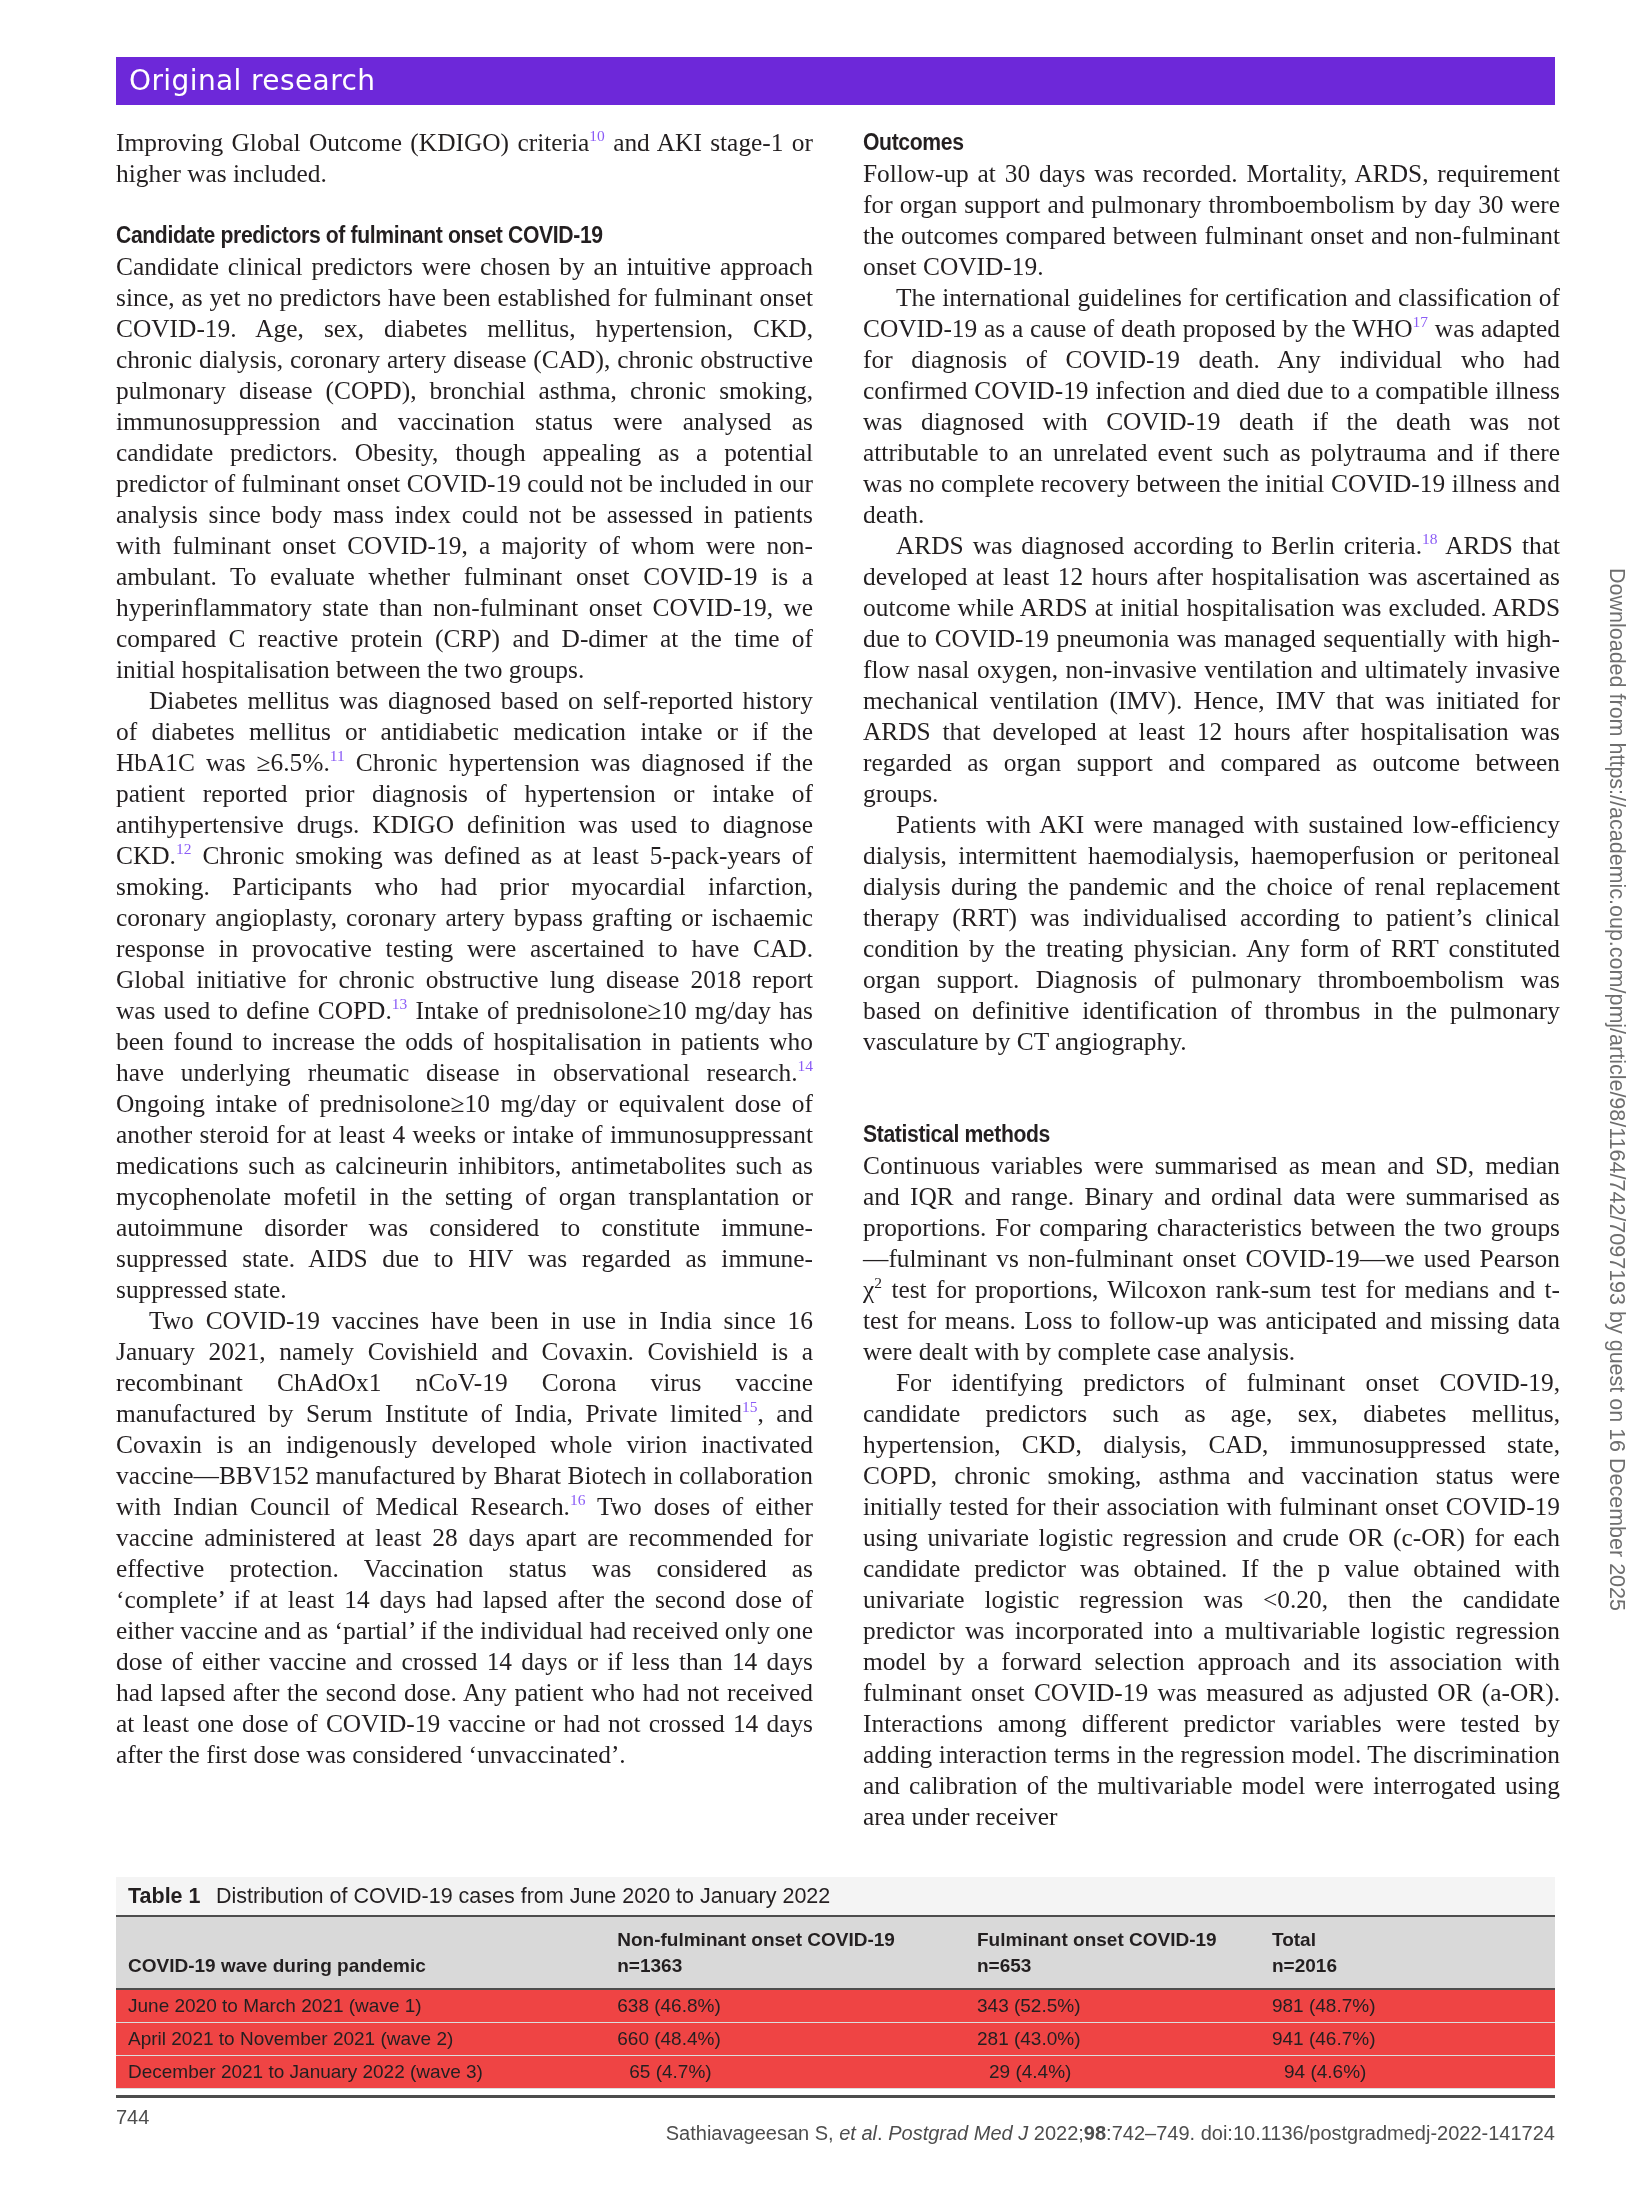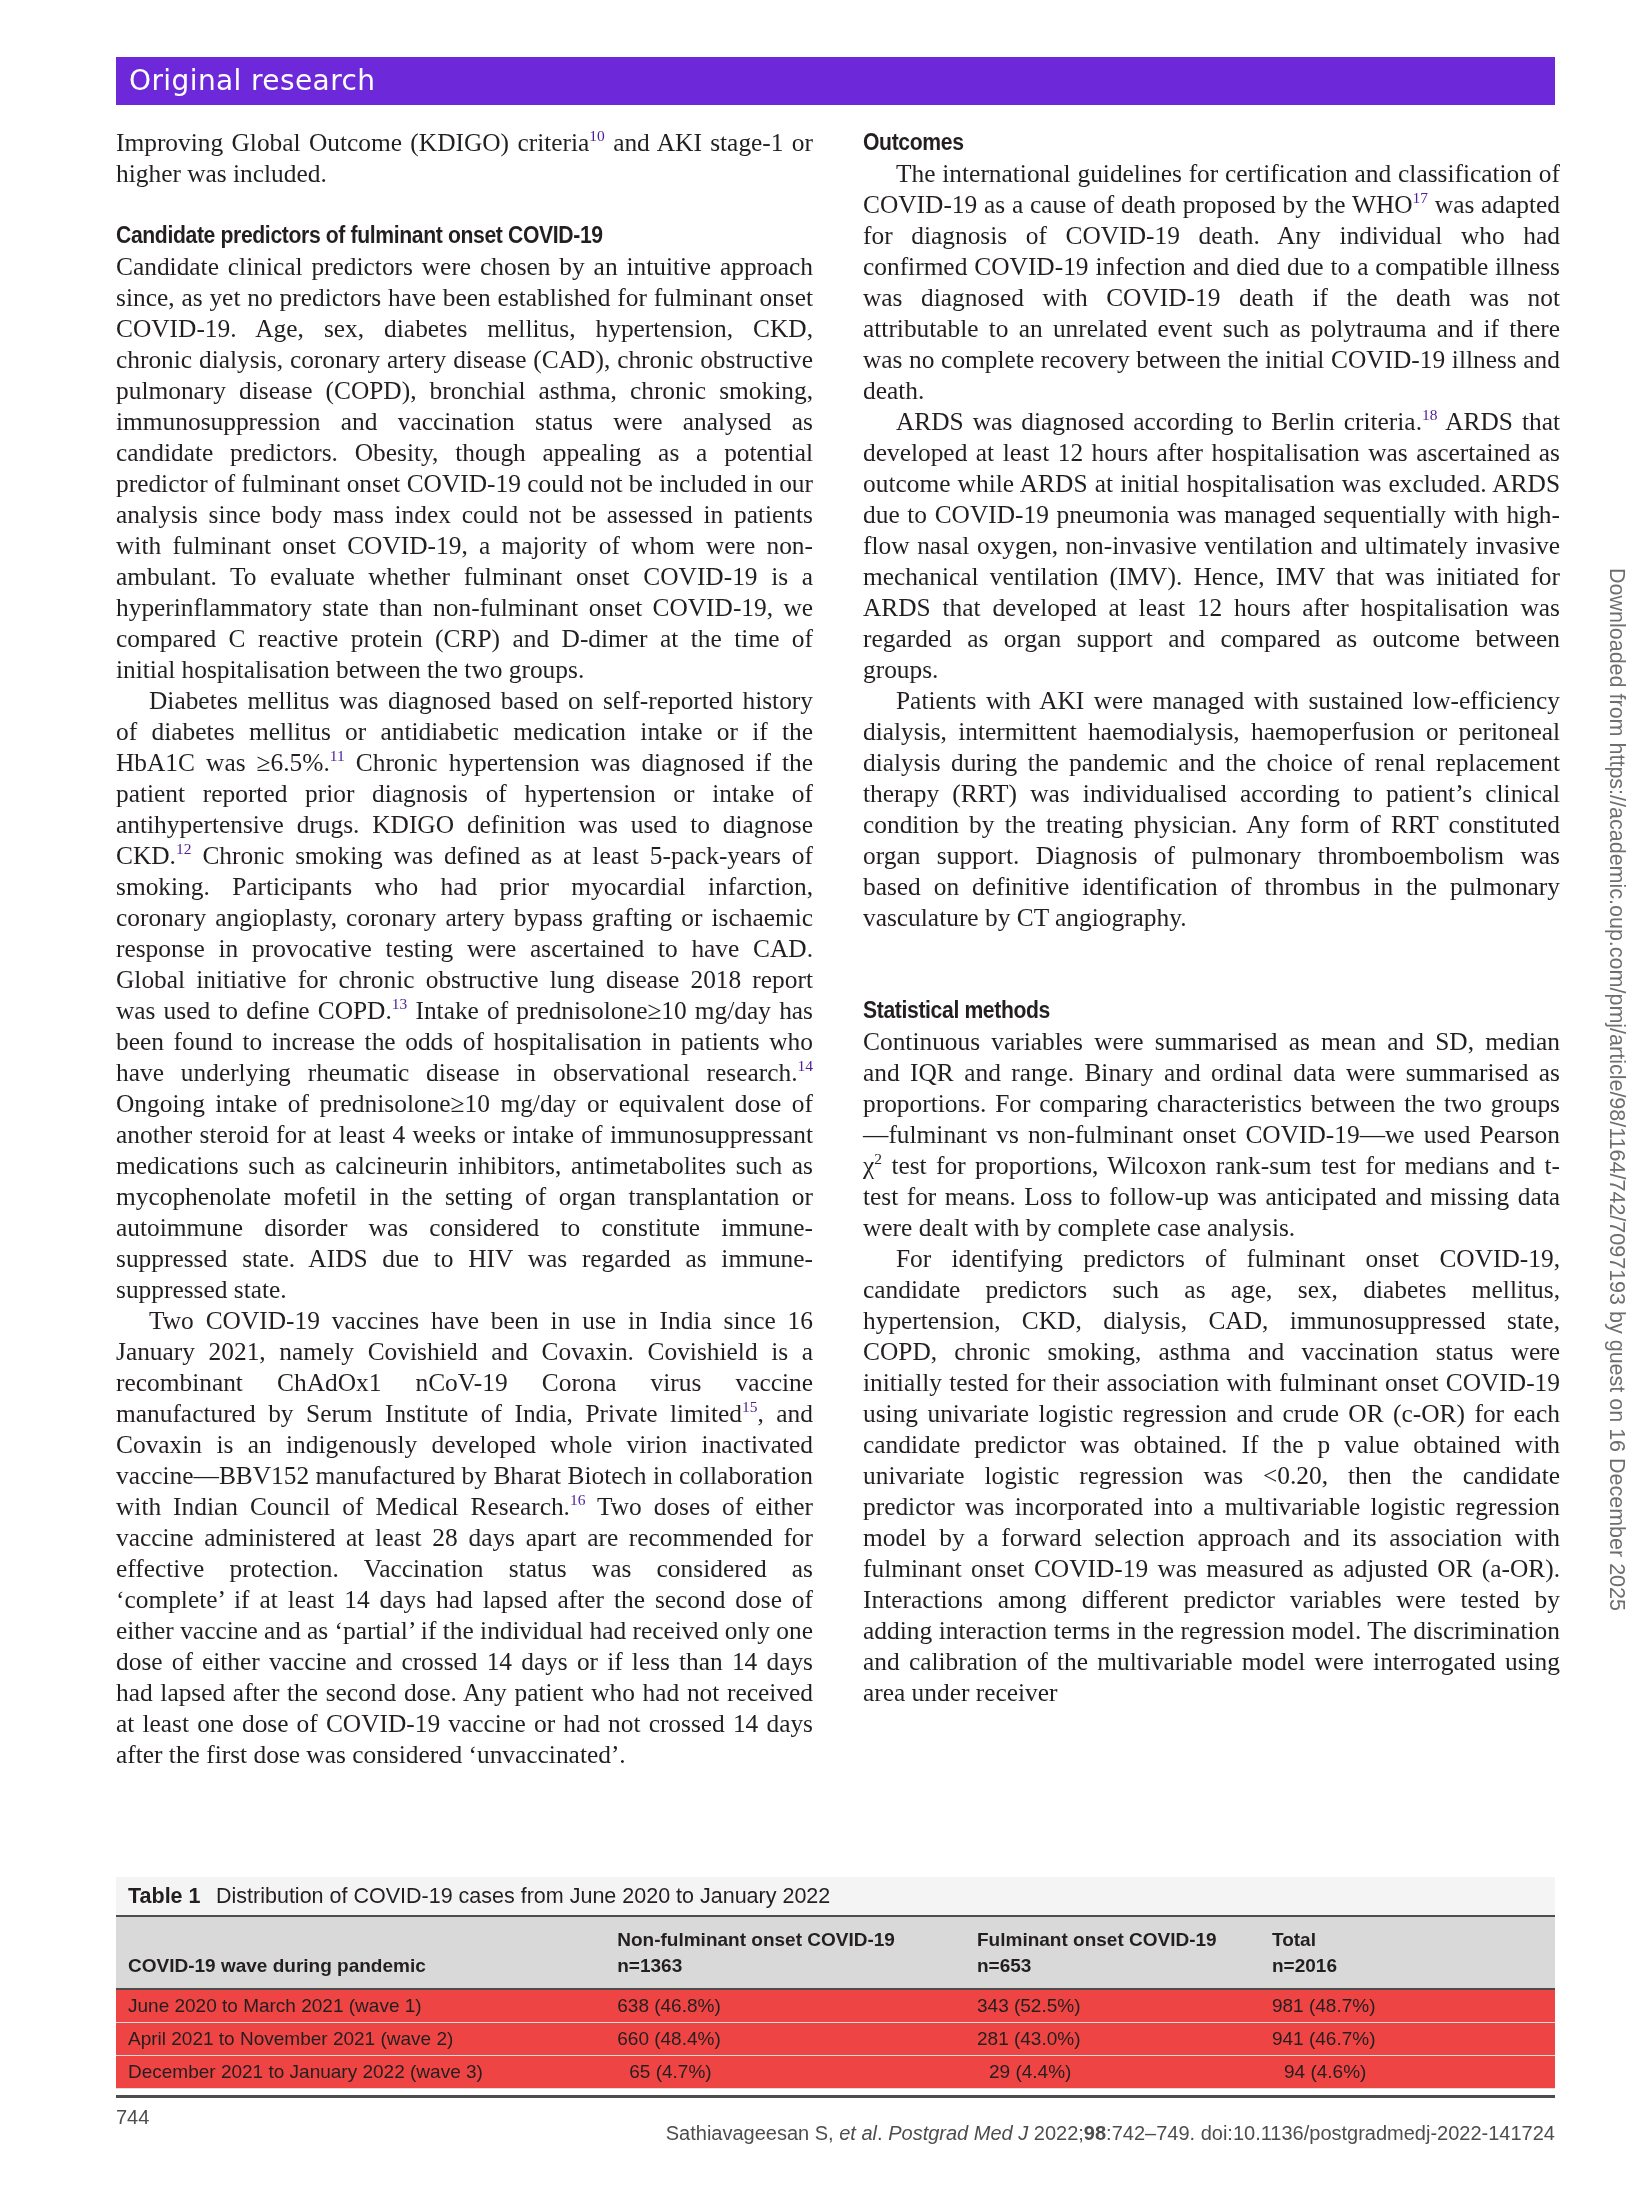--- a/index.html
+++ b/index.html
@@ -13,21 +13,21 @@
   .col { position: absolute; top: 127px; width: 697px;
     font-family: "Liberation Serif", serif; font-size: 25.4px; line-height: 31px; text-align: justify; }
   .col.left { left: 116px; }
   .col.right { left: 863px; }
   .col p { margin: 0; }
   .col p.indent { text-indent: 33px; }
   .col h2 { margin: 0; font-family: "Liberation Sans", sans-serif; font-size: 23px; font-weight: bold;
     line-height: 31px; letter-spacing: -0.4px; transform: scaleX(0.92); transform-origin: left; }
   .gap-sm { height: 31px; }
   .gap-lg { height: 62px; }
-  sup.ref { color: #4c1d95; font-size: 15.5px; line-height: 0; vertical-align: 10.3px; }
+  sup.ref { color: #8b5cf6; font-size: 15.5px; line-height: 0; vertical-align: 10.3px; }
   .table-wrap { position: absolute; left: 116px; top: 1877px; width: 1439px;
     font-family: "Liberation Sans", sans-serif; color: #231f20; }
   .table-caption { background: #f4f4f4; font-size: 21.5px; height: 38px; line-height: 38px; padding-left: 12px; }
   .table-caption b { font-weight: bold; margin-right: 15.5px; }
   table { border-collapse: collapse; width: 100%; font-size: 19px; }
   thead tr { background: #d9d9d9; border-top: 2.6px solid #4d4d4d; border-bottom: 2.6px solid #4d4d4d; }
   thead th { text-align: left; vertical-align: bottom; font-weight: bold; padding: 10.3px 12px 8.6px; line-height: 26px; }
   tbody tr { background: #ef4444; border-bottom: 1.7px solid #dcdcdc; }
   tbody td { padding: 0 12px; height: 32px; line-height: 32px; }
   .c1 { width: 34%; } .c2 { width: 25%; } .c3 { width: 20.5%; } .c4 { width: 20.5%; }
@@ -51,20 +51,21 @@
   <p><span>Improving Global Outcome (KDIGO) criteria</span><sup class="ref">10</sup><span> and AKI stage-1 or higher was included.</span></p>
   <div class="gap-sm"></div>
   <h2>Candidate predictors of fulminant onset COVID-19</h2>
   <p>Candidate clinical predictors were chosen by an intuitive approach since, as yet no predictors have been established for fulminant onset COVID-19. Age, sex, diabetes mellitus, hypertension, CKD, chronic dialysis, coronary artery disease (CAD), chronic obstructive pulmonary disease (COPD), bronchial asthma, chronic smoking, immunosuppression and vaccination status were analysed as candidate predictors. Obesity, though appealing as a potential predictor of fulminant onset COVID-19 could not be included in our analysis since body mass index could not be assessed in patients with fulminant onset COVID-19, a majority of whom were non-ambulant. To evaluate whether fulminant onset COVID-19 is a hyperinflammatory state than non-fulminant onset COVID-19, we compared C reactive protein (CRP) and D-dimer at the time of initial hospitalisation between the two groups.</p>
   <p class="indent"><span>Diabetes mellitus was diagnosed based on self-reported history of diabetes mellitus or antidiabetic medication intake or if the HbA1C was ≥6.5%.</span><sup class="ref">11</sup><span> Chronic hypertension was diagnosed if the patient reported prior diagnosis of hypertension or intake of antihypertensive drugs. KDIGO definition was used to diagnose CKD.</span><sup class="ref">12</sup><span> Chronic smoking was defined as at least 5-pack-years of smoking. Participants who had prior myocardial infarction, coronary angioplasty, coronary artery bypass grafting or ischaemic response in provocative testing were ascertained to have CAD. Global initiative for chronic obstructive lung disease 2018 report was used to define COPD.</span><sup class="ref">13</sup><span> Intake of prednisolone≥10 mg/day has been found to increase the odds of hospitalisation in patients who have underlying rheumatic disease in observational research.</span><sup class="ref">14</sup><span> Ongoing intake of prednisolone≥10 mg/day or equivalent dose of another steroid for at least 4 weeks or intake of immunosuppressant medications such as calcineurin inhibitors, antimetabolites such as mycophenolate mofetil in the setting of organ transplantation or autoimmune disorder was considered to constitute immune-suppressed state. AIDS due to HIV was regarded as immune-suppressed state.</span></p>
   <p class="indent"><span>Two COVID-19 vaccines have been in use in India since 16 January 2021, namely Covishield and Covaxin. Covishield is a recombinant ChAdOx1 nCoV-19 Corona virus vaccine manufactured by Serum Institute of India, Private limited</span><sup class="ref">15</sup><span>, and Covaxin is an indigenously developed whole virion inactivated vaccine—BBV152 manufactured by Bharat Biotech in collaboration with Indian Council of Medical Research.</span><sup class="ref">16</sup><span> Two doses of either vaccine administered at least 28 days apart are recommended for effective protection. Vaccination status was considered as ‘complete’ if at least 14 days had lapsed after the second dose of either vaccine and as ‘partial’ if the individual had received only one dose of either vaccine and crossed 14 days or if less than 14 days had lapsed after the second dose. Any patient who had not received at least one dose of COVID-19 vaccine or had not crossed 14 days after the first dose was considered ‘unvaccinated’.</span></p>
 </div>
 
 <div class="col right">
   <h2>Outcomes</h2>
+  <p>Follow-up at 30 days was recorded. Mortality, ARDS, requirement for organ support and pulmonary thromboembolism by day 30 were the outcomes compared between fulminant onset and non-fulminant onset COVID-19.</p>
   <p class="indent"><span>The international guidelines for certification and classification of COVID-19 as a cause of death proposed by the WHO</span><sup class="ref">17</sup><span> was adapted for diagnosis of COVID-19 death. Any individual who had confirmed COVID-19 infection and died due to a compatible illness was diagnosed with COVID-19 death if the death was not attributable to an unrelated event such as polytrauma and if there was no complete recovery between the initial COVID-19 illness and death.</span></p>
   <p class="indent"><span>ARDS was diagnosed according to Berlin criteria.</span><sup class="ref">18</sup><span> ARDS that developed at least 12 hours after hospitalisation was ascertained as outcome while ARDS at initial hospitalisation was excluded. ARDS due to COVID-19 pneumonia was managed sequentially with high-flow nasal oxygen, non-invasive ventilation and ultimately invasive mechanical ventilation (IMV). Hence, IMV that was initiated for ARDS that developed at least 12 hours after hospitalisation was regarded as organ support and compared as outcome between groups.</span></p>
   <p class="indent">Patients with AKI were managed with sustained low-efficiency dialysis, intermittent haemodialysis, haemoperfusion or peritoneal dialysis during the pandemic and the choice of renal replacement therapy (RRT) was individualised according to patient’s clinical condition by the treating physician. Any form of RRT constituted organ support. Diagnosis of pulmonary thromboembolism was based on definitive identification of thrombus in the pulmonary vasculature by CT angiography.</p>
   <div class="gap-lg"></div>
   <h2>Statistical methods</h2>
   <p><span>Continuous variables were summarised as mean and SD, median and IQR and range. Binary and ordinal data were summarised as proportions. For comparing characteristics between the two groups—fulminant vs non-fulminant onset COVID-19—we used Pearson χ</span><sup style="font-size:15.5px;line-height:0;vertical-align:10.3px;">2</sup><span> test for proportions, Wilcoxon rank-sum test for medians and t-test for means. Loss to follow-up was anticipated and missing data were dealt with by complete case analysis.</span></p>
   <p class="indent">For identifying predictors of fulminant onset COVID-19, candidate predictors such as age, sex, diabetes mellitus, hypertension, CKD, dialysis, CAD, immunosuppressed state, COPD, chronic smoking, asthma and vaccination status were initially tested for their association with fulminant onset COVID-19 using univariate logistic regression and crude OR (c-OR) for each candidate predictor was obtained. If the p value obtained with univariate logistic regression was &lt;0.20, then the candidate predictor was incorporated into a multivariable logistic regression model by a forward selection approach and its association with fulminant onset COVID-19 was measured as adjusted OR (a-OR). Interactions among different predictor variables were tested by adding interaction terms in the regression model. The discrimination and calibration of the multivariable model were interrogated using area under receiver</p>
 </div>
 
 <div class="table-wrap">

